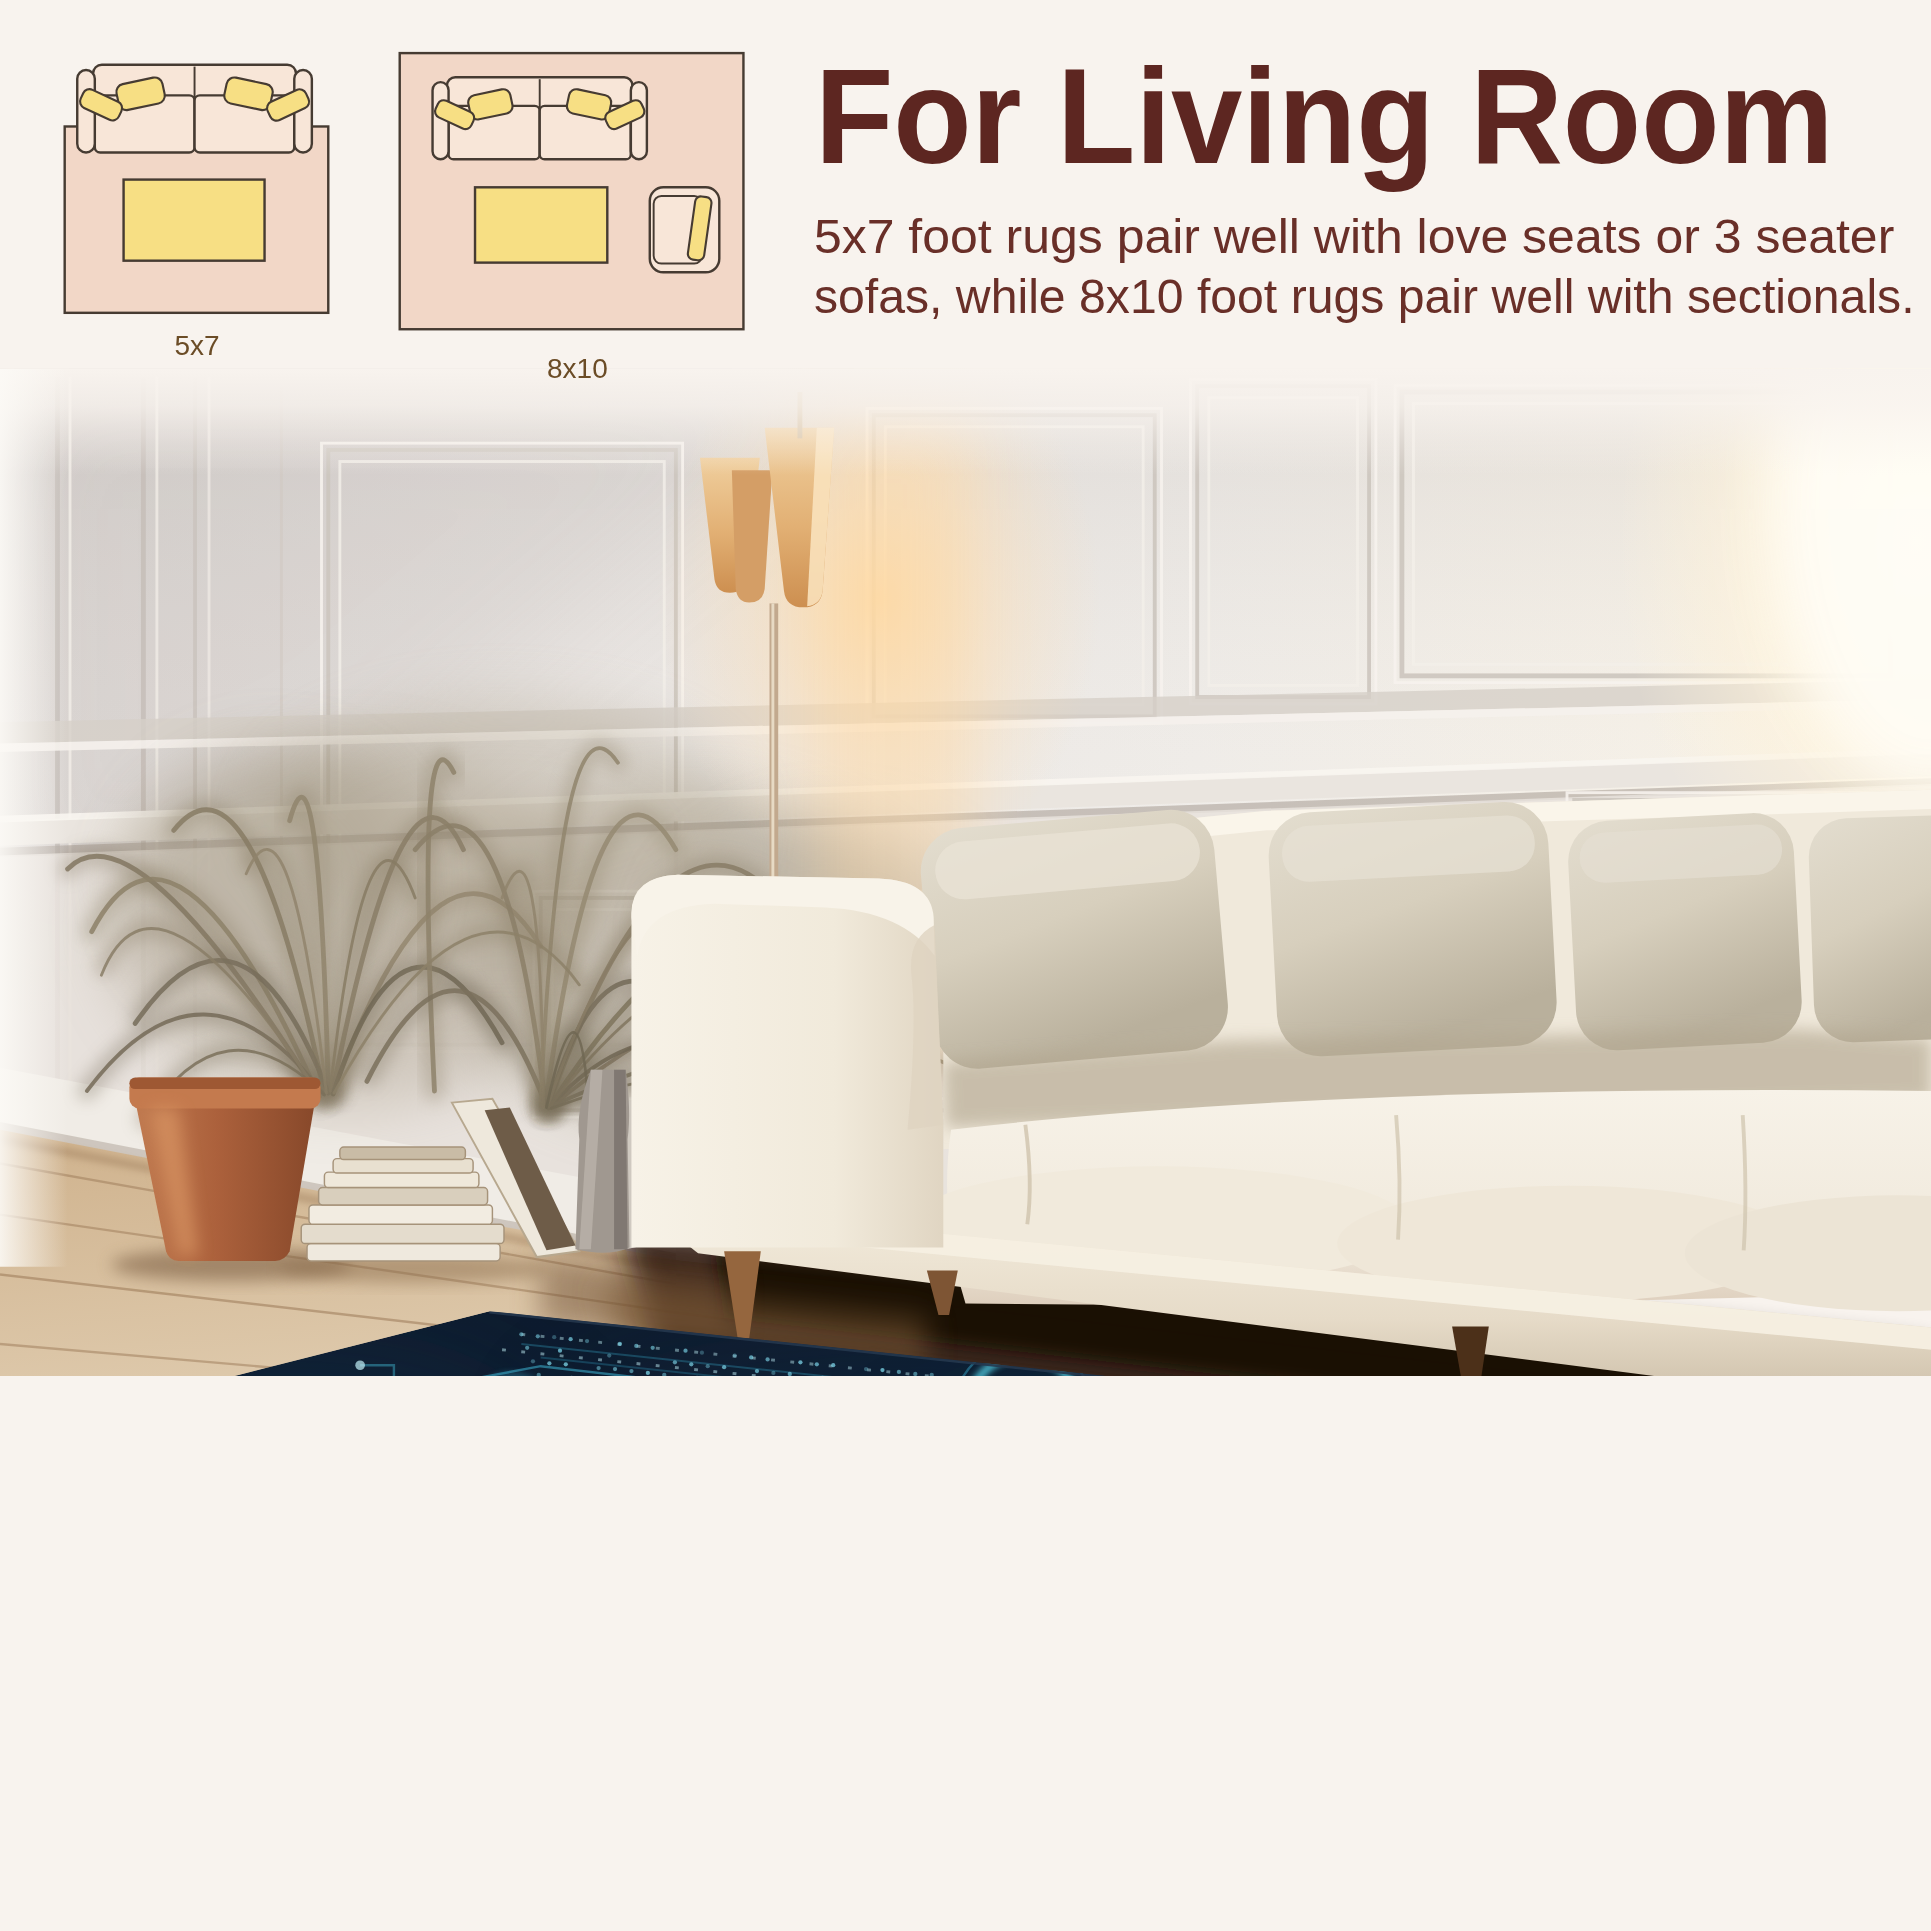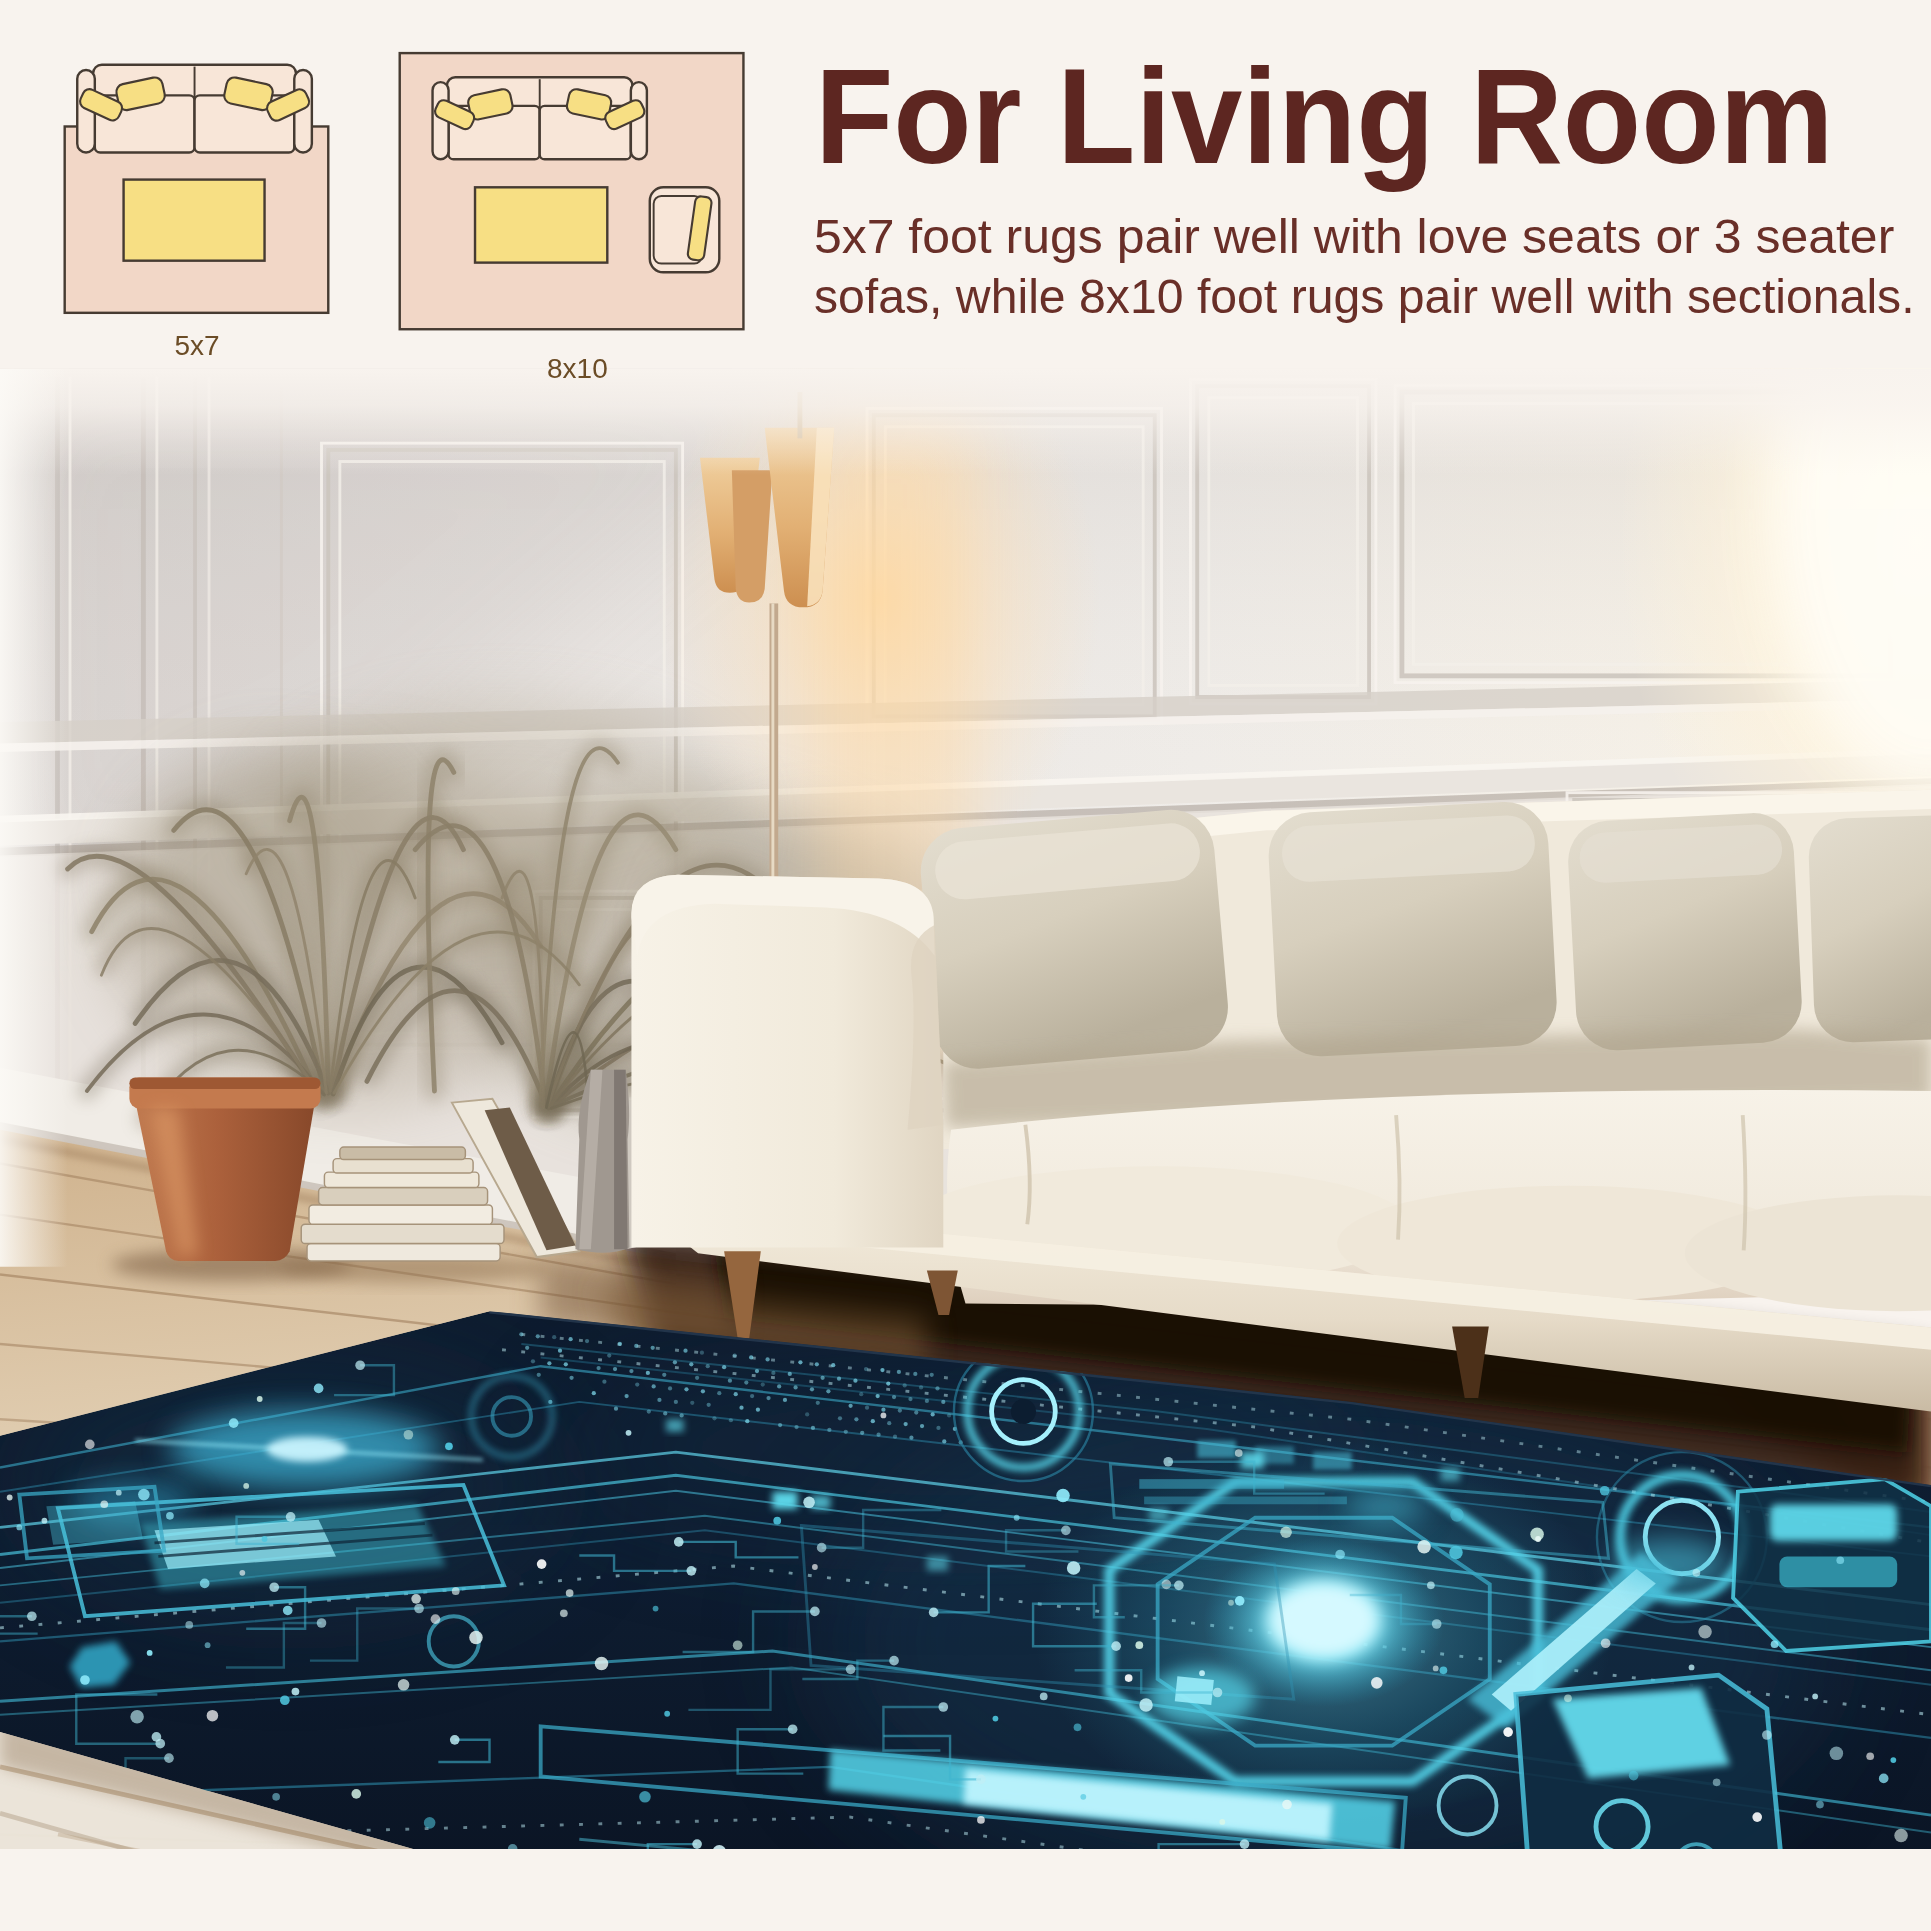--- a/index.html
+++ b/index.html
@@ -1,15 +1,15 @@
 <!DOCTYPE html>
 <html><head><meta charset="utf-8">
 <style>
 html,body{margin:0;padding:0;background:#f8f3ee}
-#page{position:relative;width:1931px;height:1849px;overflow:hidden}
+#page{position:relative;width:1931px;height:1376px;overflow:hidden}
 </style></head>
 <body>
 <div id="page">
 <svg width="1931" height="1931" viewBox="0 0 2000 2000">
 <rect width="2000" height="2000" fill="#f8f3ee"></rect>
 <defs>
 <linearGradient id="wallG" x1="0" y1="0" x2="1" y2="0">
  <stop offset="0" stop-color="#e0dbd8"></stop>
  <stop offset="0.3" stop-color="#eae6e3"></stop>
  <stop offset="0.62" stop-color="#f0ede9"></stop>

